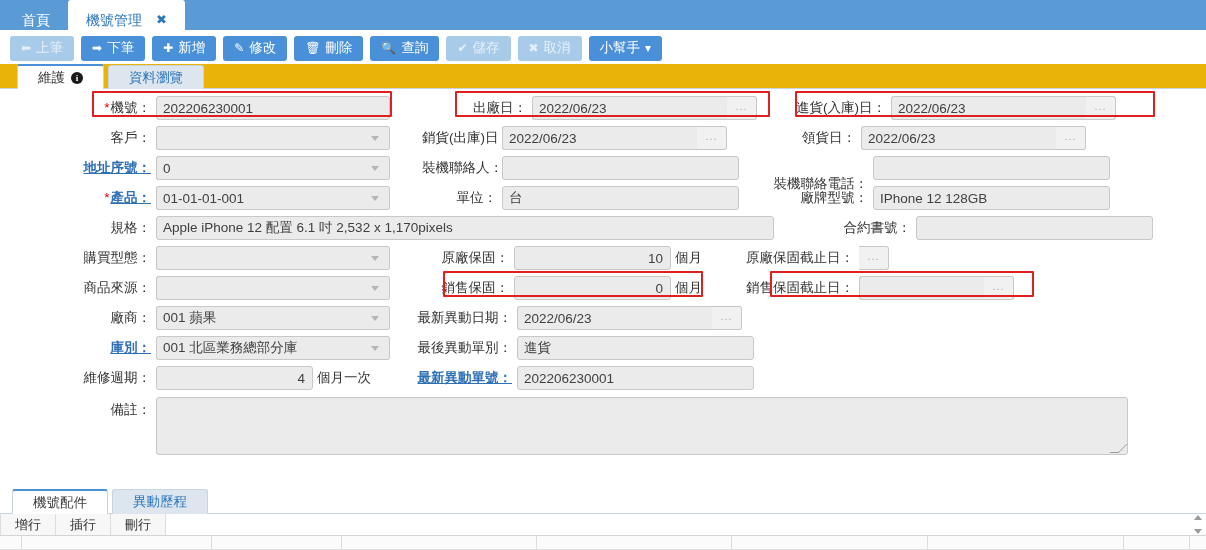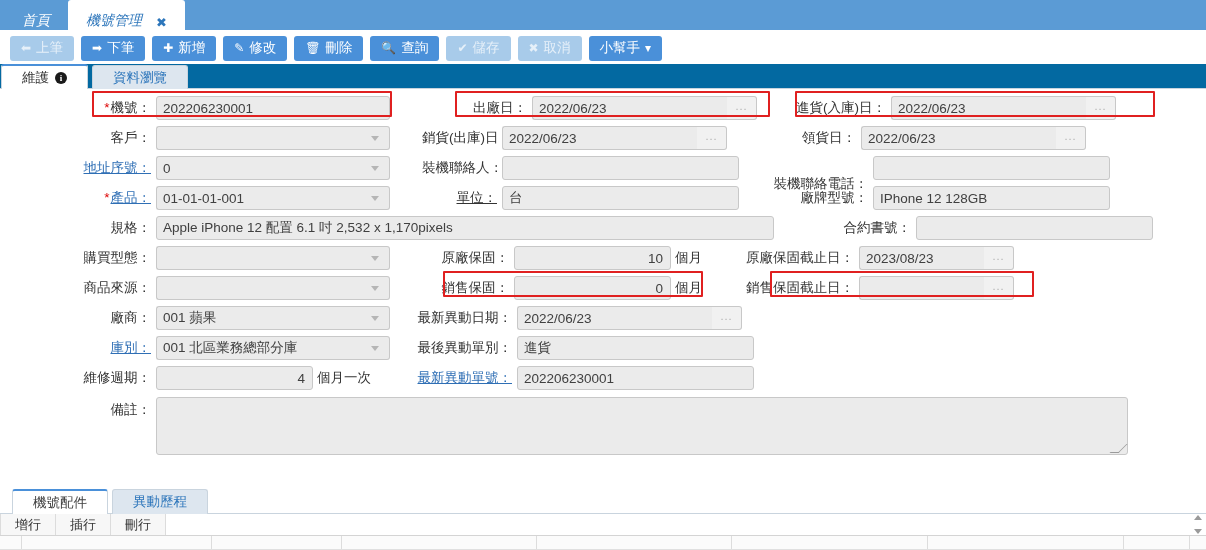--- a/index.html
+++ b/index.html
@@ -17,27 +17,26 @@
   .topbar {
     height: 30px;
     background: #5b9bd5;
     display: flex;
     align-items: flex-end;
     padding-left: 4px;
   }
   .top-tab {
     height: 30px;
     display: flex;
-    align-items: flex-end;
-    padding: 0 18px;
+    align-items: flex-start;
+    padding: 12px 18px;
     color: #ffffff;
     font-size: 14px;
     cursor: pointer;
     white-space: nowrap;
-    font-style: italic;
   }
   .top-tab.active {
     background: #ffffff;
     color: #2d76bb;
     border-top-left-radius: 3px;
     border-top-right-radius: 3px;
   }
   .top-tab .close-x {
     margin-left: 14px;
     font-size: 13px;
@@ -74,23 +73,23 @@
     color: #e6f0f9;
     cursor: default;
   }
   .tb-btn .ic { font-size: 12px; display: inline-block; }
 
   
   .subtabs {
     height: 25px;
     display: flex;
     align-items: flex-end;
-    padding-left: 1px;
+    padding-left: 17px;
     border-bottom: 1px solid #c9d4de;
-    background: #0369a1;
+    background: #eab308;
     position: relative;
   }
   .subtab {
     height: 24px;
     display: flex;
     align-items: center;
     gap: 6px;
     padding: 0 20px;
     font-size: 13.5px;
     cursor: pointer;
@@ -142,20 +141,21 @@
     color: #333;
     padding-right: 5px;
     white-space: nowrap;
     flex: 0 0 auto;
   }
   .lbl .req { color: #d00; margin-right: 1px; }
   .lbl a {
     color: #2f6fb5;
     text-decoration: underline;
     cursor: pointer;
+    font-weight: bold;
   }
   .fld {
     height: 24px;
     background: #ebebeb;
     border: 1px solid #c8c8c8;
     border-radius: 3px;
     font-size: 13.5px;
     color: #404040;
     padding: 0 6px;
     display: flex;
@@ -429,21 +429,21 @@
     <div class="lbl" style="width:110px;margin-top:32px;">裝機聯絡電話：</div>
     <div class="fld" style="width:237px;"></div>
   </div>
 
 
   <div class="row">
     <div class="lbl" style="width:156px;"><span class="req">*</span><a>產品：</a></div>
     <div class="fld has-dd" style="width:204px;">01-01-01-001</div>
     <div class="ddbtn"></div>
     <div class="spacer" style="width:32px;"></div>
-    <div class="lbl" style="width:80px;text-decoration:underline;">單位：</div>
+    <div class="lbl" style="width:80px;">單位：</div>
     <div class="fld" style="width:237px;">台</div>
     <div class="spacer" style="width:24px;"></div>
     <div class="lbl" style="width:110px;">廠牌型號：</div>
     <div class="fld" style="width:237px;">IPhone 12 128GB</div>
   </div>
 
   <div class="row">
     <div class="lbl" style="width:156px;">規格：</div>
     <div class="fld" style="width:618px;">Apple iPhone 12 配置 6.1 吋 2,532 x 1,170pixels</div>
     <div class="spacer" style="width:32px;"></div>
@@ -454,21 +454,20 @@
   <div class="row">
     <div class="lbl" style="width:156px;">購買型態：</div>
     <div class="fld has-dd" style="width:204px;"></div>
     <div class="ddbtn"></div>
     <div class="spacer" style="width:44px;"></div>
     <div class="lbl" style="width:80px;">原廠保固：</div>
     <div class="fld num" style="width:157px;">10</div>
     <div class="suffix">個月</div>
     <div class="spacer" style="width:20px;"></div>
     <div class="lbl" style="width:137px;">原廠保固截止日：</div>
-    <div class="fld has-dd" style="width:125px;">2023/08/23</div>
     <div class="dotbtn">...</div>
   </div>
 
   <div class="row">
     <div class="lbl" style="width:156px;">商品來源：</div>
     <div class="fld has-dd" style="width:204px;"></div>
     <div class="ddbtn"></div>
     <div class="spacer" style="width:44px;"></div>
     <div class="lbl" style="width:80px;">銷售保固：</div>
     <div class="fld num" style="width:157px;">0</div>

